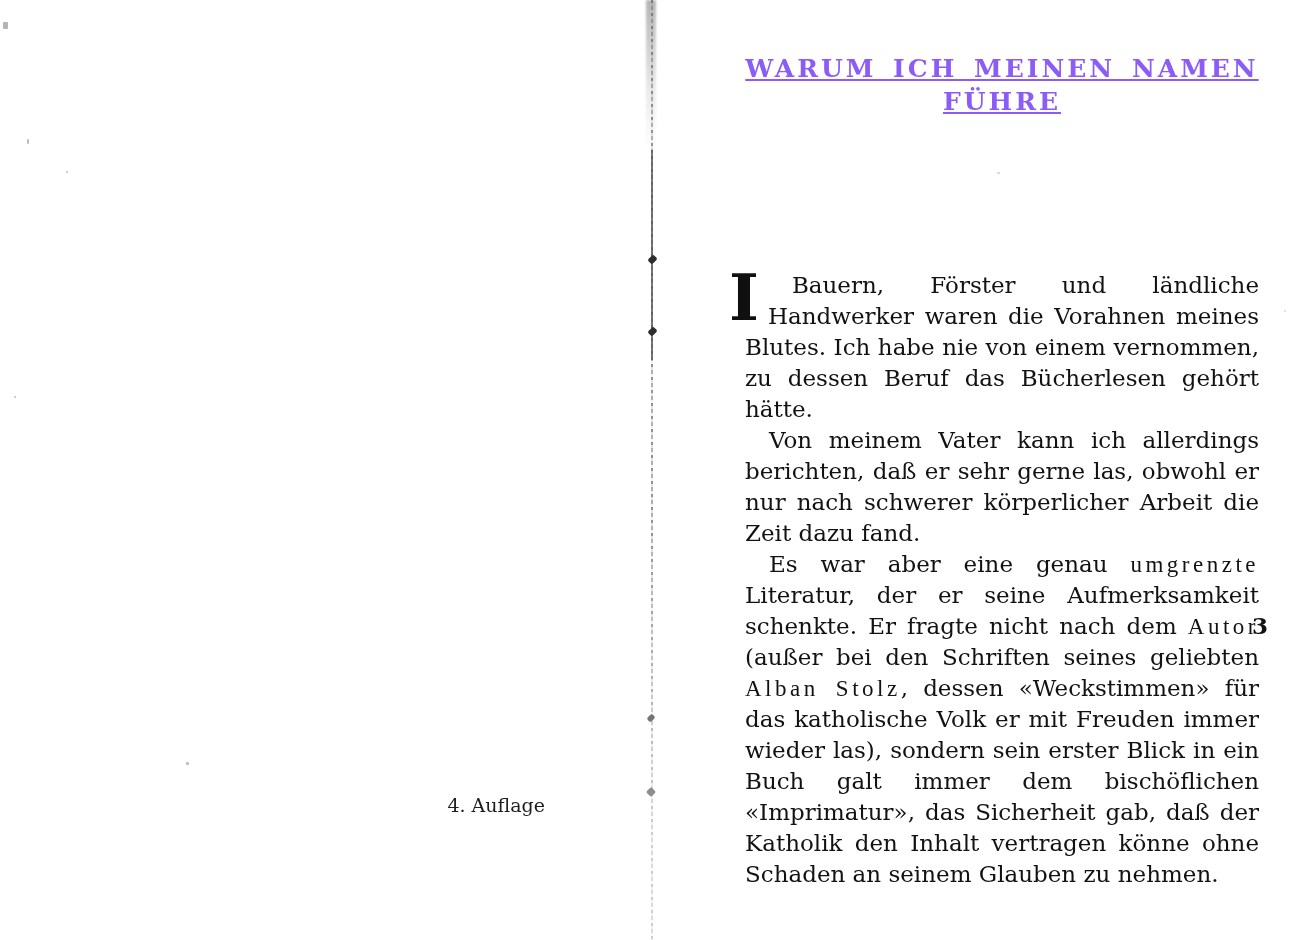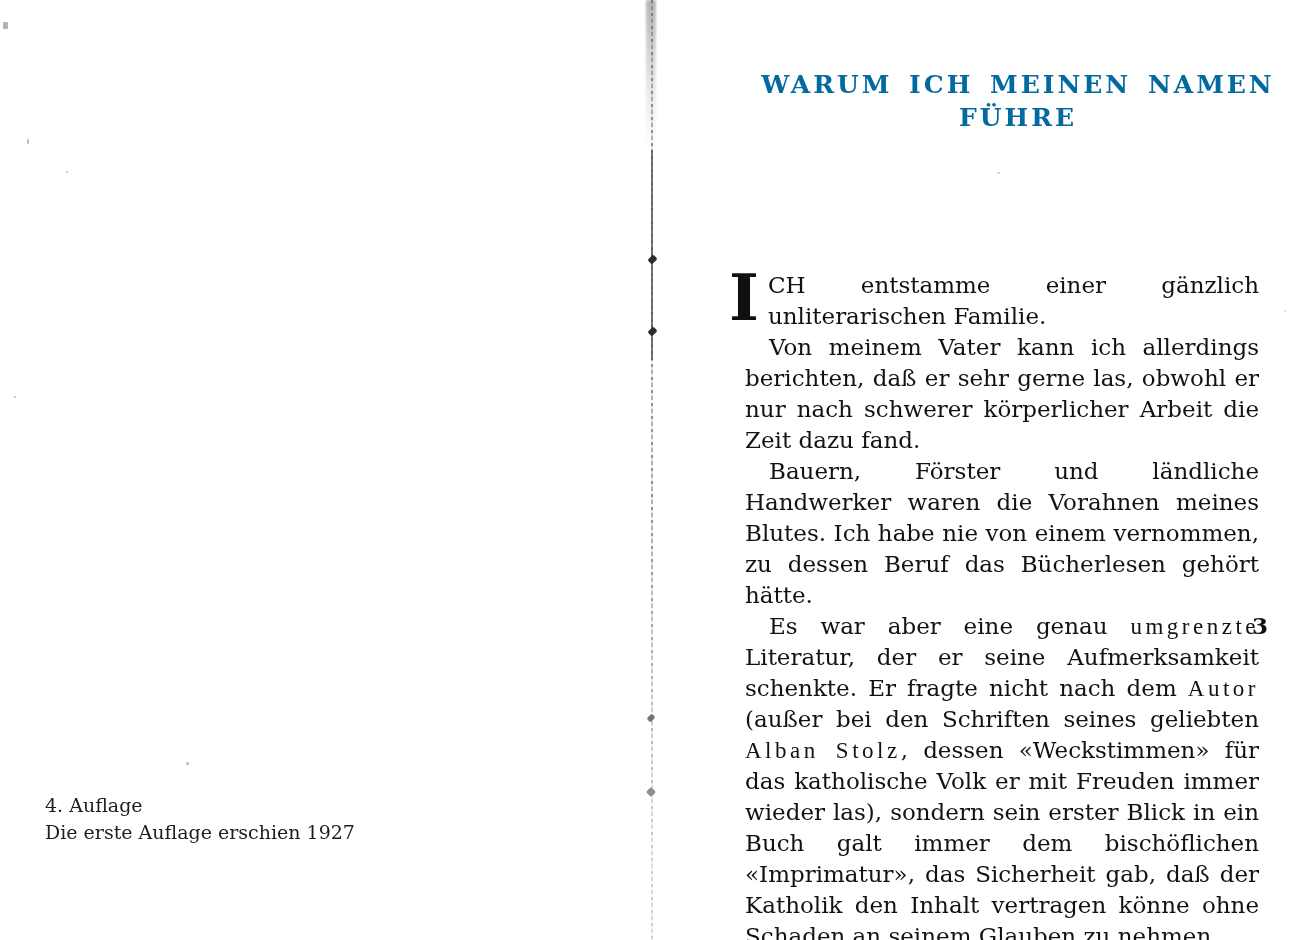--- a/index.html
+++ b/index.html
@@ -6,42 +6,42 @@
   .sheet{
     position:relative;width:1300px;height:940px;background:#ffffff;overflow:hidden;
     font-family:"DejaVu Serif","Liberation Serif",serif;
   }
   .page{position:absolute;top:0;height:940px;}
   .page-left{left:0;width:648px;}
   .page-right{left:660px;width:640px;}
 
   
   .chapter-title{
-    position:absolute;left:85px;top:52px;width:514px;margin:16px;
+    position:absolute;left:85px;top:52px;width:514px;margin:0;
     text-align:center;font-size:25px;font-weight:bold;letter-spacing:3px;
-    word-spacing:5px;line-height:33px;color:#0369a1;
+    word-spacing:5px;line-height:33px;color:#8b5cf6;text-decoration:underline;
   }
   .body-text{
     position:absolute;left:85px;top:270px;width:514px;
     font-size:23px;line-height:31px;color:#121212;text-align:justify;
   }
   .body-text p{margin:0;padding:0;}
   .body-text p.indent{text-indent:24px;}
   .dropcap{
     float:left;font-size:64px;line-height:50px;font-weight:bold;
     padding:3px 9px 0 0;margin-left:-16px;color:#101010;
   }
   .sperr{letter-spacing:3.5px;font-family:Liberation Serif, serif;}
   .page-number{
     position:absolute;left:592px;top:612px;font-size:23px;color:#121212;font-weight:bold;
   }
 
   
   .imprint{
-    position:absolute;left:45px;top:792px;width:500px;text-align:left;
+    position:absolute;left:45px;top:792px;width:500px;text-align:right;
     font-size:19px;line-height:27px;color:#1d1d1d;
   }
 
   
   .gutter{position:absolute;left:646px;top:0;width:12px;height:940px;}
   .gutter-smudge{
     position:absolute;left:0;top:0;width:10px;height:150px;
     background:linear-gradient(to bottom, rgba(120,120,120,.55), rgba(140,140,140,.18) 60%, rgba(160,160,160,0));
     filter:blur(1px);
   }
@@ -79,42 +79,41 @@
   .sp7{left:1284px;top:310px;width:2px;height:2px;background:rgba(140,140,140,.35);}
 </style>
 </head>
 <body>
 
 <div class="sheet">
 
   <div class="page page-left">
     <div class="imprint">
       <div>4. Auflage</div>
-      <div>Die erste Auflage erschien 1927</div>
     </div>
   </div>
 
   <div class="gutter">
     <div class="gutter-smudge"></div>
     <div class="gutter-line"></div>
     <div class="gutter-line-dark"></div>
     <div class="gutter-blob blob-1"></div>
     <div class="gutter-blob blob-2"></div>
     <div class="gutter-blob blob-3"></div>
     <div class="gutter-blob blob-4"></div>
     <div class="gutter-fade"></div>
   </div>
 
   <div class="page page-right">
     <h1 class="chapter-title"><span>WARUM ICH MEINEN NAMEN</span><br><span>FÜHRE</span></h1>
 
     <div class="body-text">
-        <p><span class="dropcap">I</span><span>CH entstamme einer gänzlich unliterarischen Familie.</span></p>
+        <p><span class="dropcap">I</span></p>
+        <p class="indent"><span>Bauern, Förster und ländliche Handwerker waren die Vorahnen meines Blutes. Ich habe nie von einem vernommen, zu dessen Beruf das Bücherlesen gehört hätte.</span></p>
         <p class="indent"><span>Von meinem Vater kann ich allerdings berichten, daß er sehr gerne las, obwohl er nur nach schwerer körperlicher Arbeit die Zeit dazu fand.</span></p>
-        <p class="indent"><span>Bauern, Förster und ländliche Handwerker waren die Vorahnen meines Blutes. Ich habe nie von einem vernommen, zu dessen Beruf das Bücherlesen gehört hätte.</span></p>
         <p class="indent"><span>Es war aber eine genau </span><span class="sperr">umgrenzte</span><span> Literatur, der er seine Aufmerksamkeit schenkte. Er fragte nicht nach dem </span><span class="sperr">Autor</span><span> (außer bei den Schriften seines geliebten </span><span class="sperr">Alban Stolz</span><span>, dessen «Weckstimmen» für das katholische Volk er mit Freuden immer wieder las), sondern sein erster Blick in ein Buch galt immer dem bischöflichen «Imprimatur», das Sicherheit gab, daß der Katholik den Inhalt vertragen könne ohne Schaden an seinem Glauben zu nehmen.</span></p>
       </div>
 
     <div class="page-number">3</div>
   </div>
 
   <div class="speckle sp1"></div>
   <div class="speckle sp2"></div>
   <div class="speckle sp3"></div>
   <div class="speckle sp4"></div>

